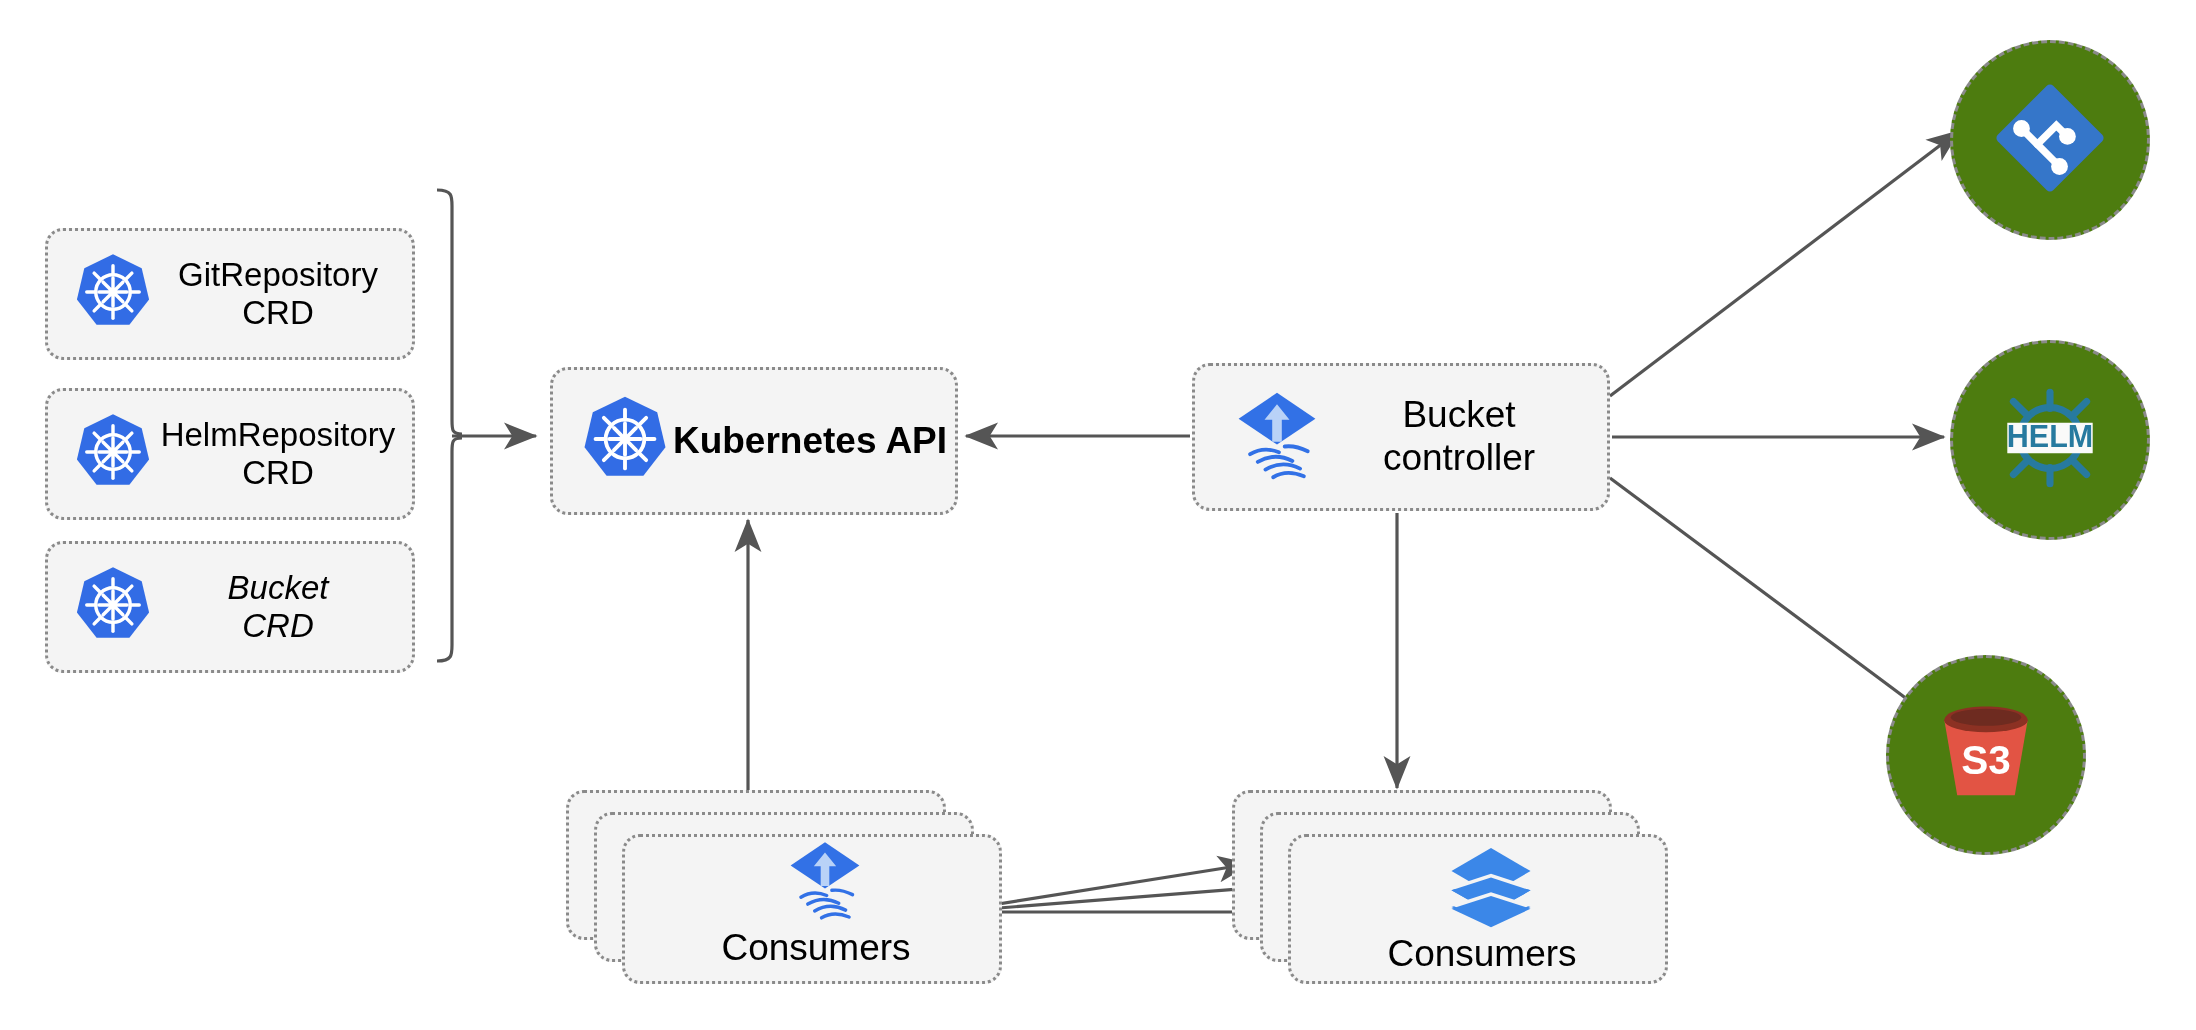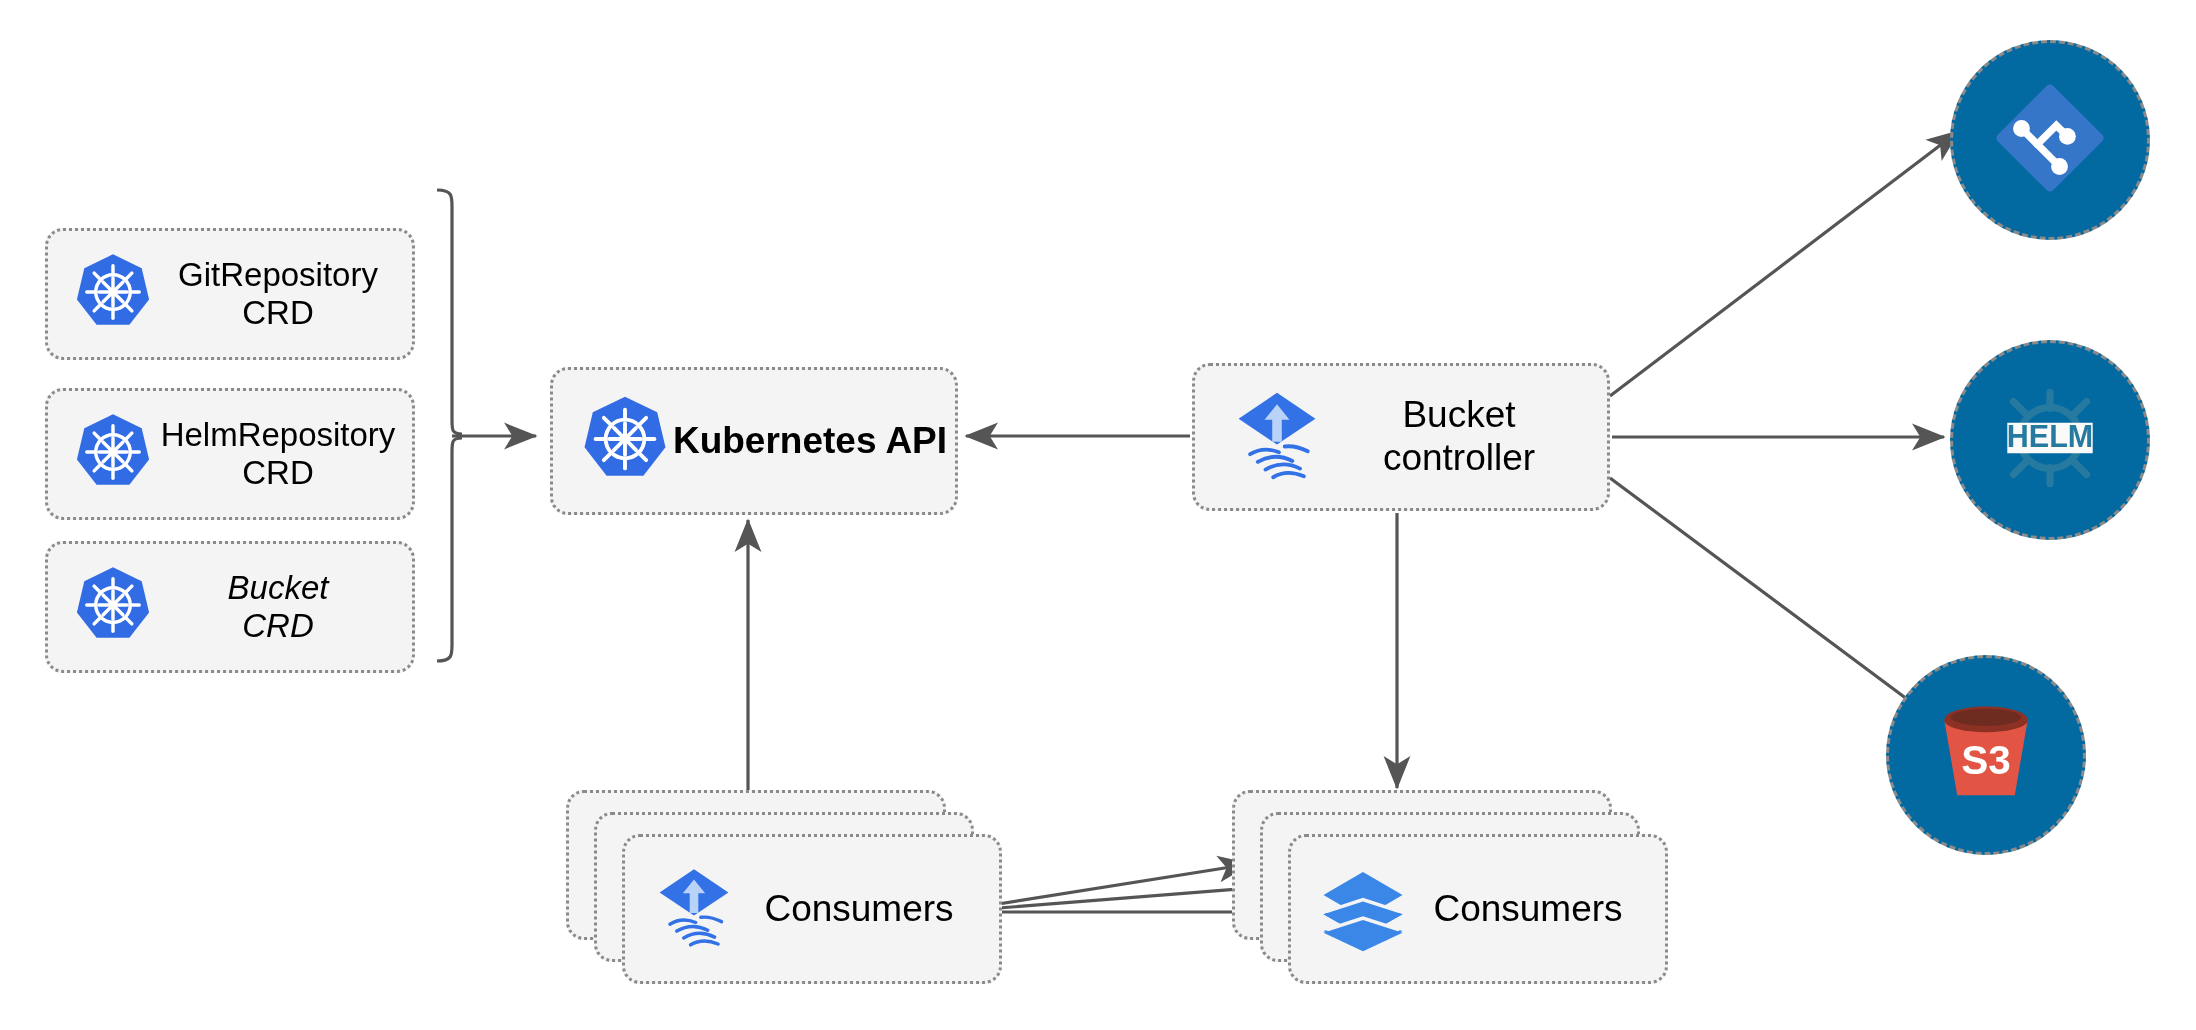--- a/index.html
+++ b/index.html
@@ -96,20 +96,21 @@
   }
   .stack-card {
     position: absolute;
     box-sizing: border-box;
     background: #f4f4f4;
     border: 3px dotted #8a8a8a;
     border-radius: 18px;
   }
   .stack-front {
     display: flex;
+    flex-direction: column;
     align-items: center;
     justify-content: flex-start;
   }
   .stack-front .node-label {
     font-size: 37px;
     flex: 1;
     margin-right: 18px;
   }
   #stack-consumers { left: 566px; top: 790px; width: 380px; height: 180px; }
   #stack-artifacts { left: 1232px; top: 790px; width: 380px; height: 180px; }
@@ -117,21 +118,21 @@
   .stack .c1 { left: 28px; top: 22px; width: 380px; height: 150px; }
   .stack .c2 { left: 56px; top: 44px; width: 380px; height: 150px; padding-left: 26px; }
 
   
   .circle {
     position: absolute;
     box-sizing: border-box;
     width: 200px;
     height: 200px;
     border-radius: 50%;
-    background: #0369a1;
+    background: #4d7c0f;
     border: 3px dashed #8a8a8a;
     display: flex;
     align-items: center;
     justify-content: center;
   }
   #circle-git  { left: 1950px; top: 40px; }
   #circle-helm { left: 1950px; top: 340px; }
   #circle-s3   { left: 1886px; top: 655px; }
 
   .icon { flex: none; display: block; }

